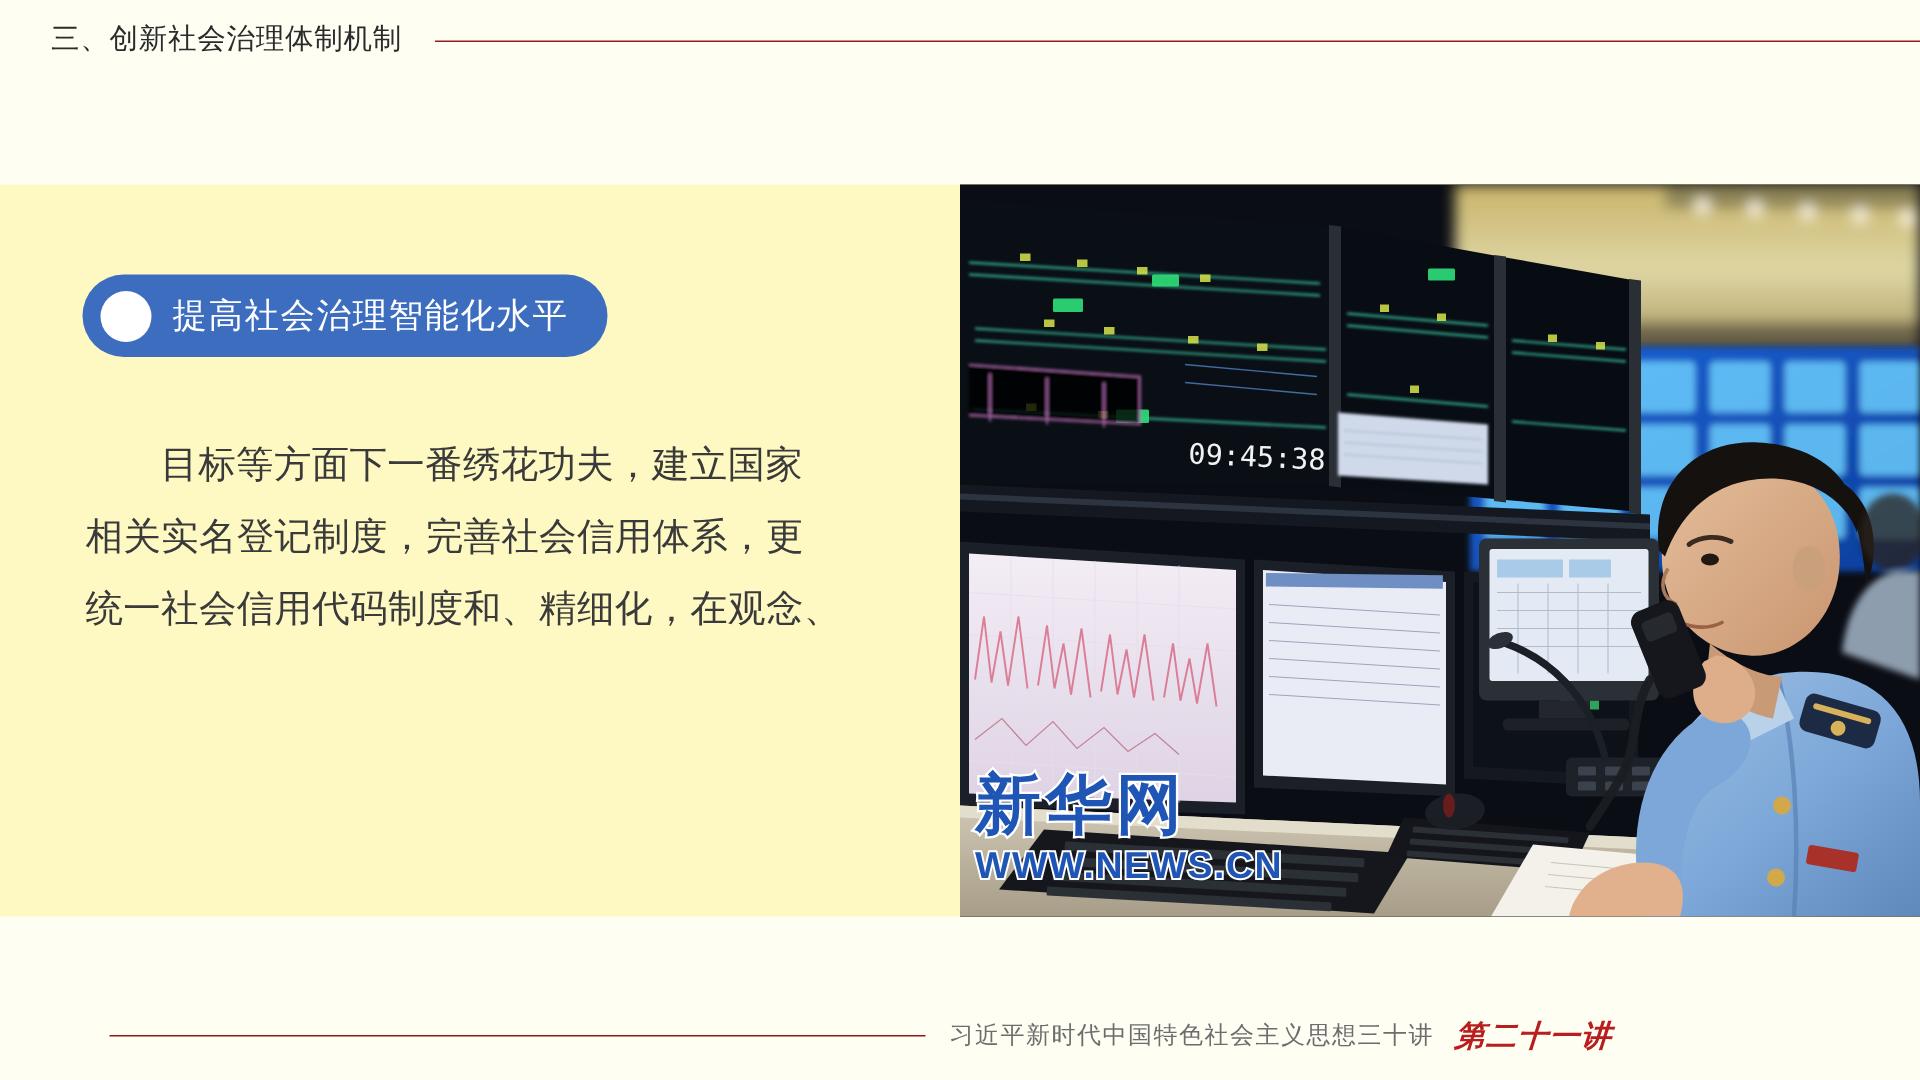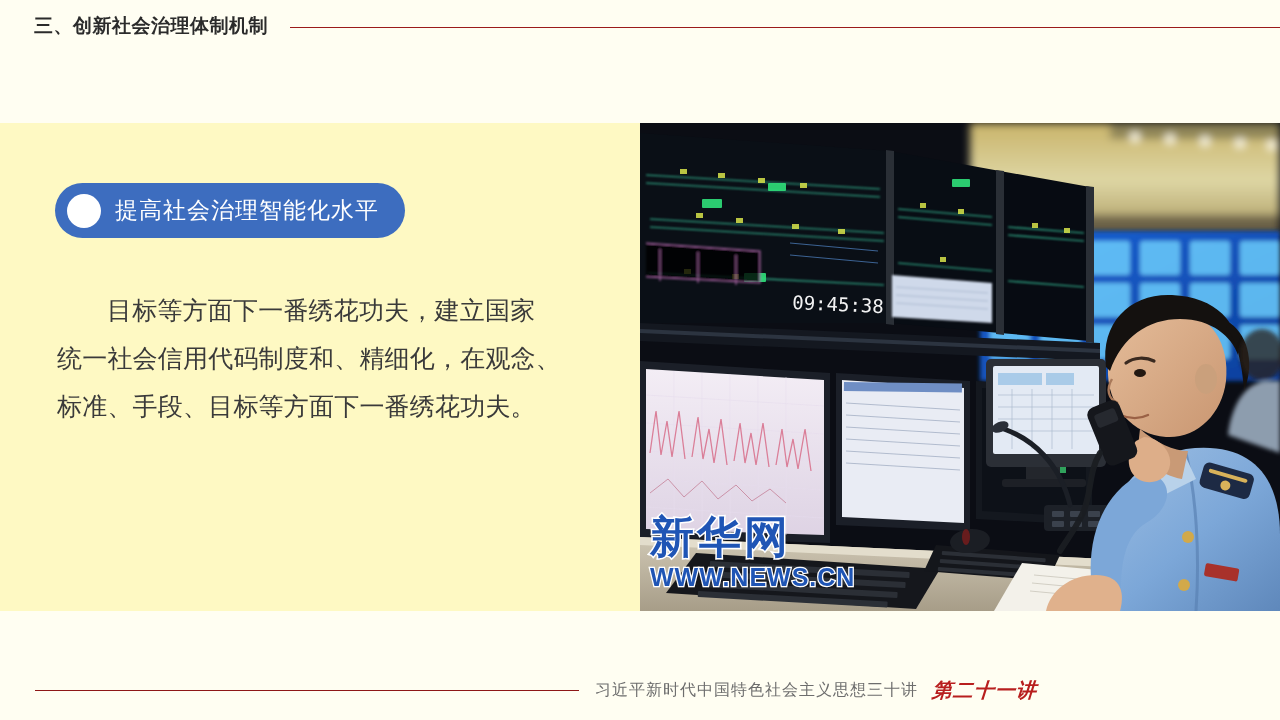--- a/index.html
+++ b/index.html
@@ -20,21 +20,21 @@
     position: absolute;
     left: 0; top: 0;
     width: 1280px;
     height: 52px;
     display: flex;
     align-items: center;
   }
   .header-title {
     margin-left: 34px;
     font-size: 19px;
-    font-weight: 700;
+    font-weight: 400;
     color: #2b2b2b;
     letter-spacing: 0.5px;
     white-space: nowrap;
   }
   .header-rule {
     flex: 1;
     height: 0;
     border-top: 1.5px solid #9b1b1b;
     margin-left: 22px;
     margin-right: 0;
@@ -147,20 +147,21 @@
 
   
   .slide-footer {
     position: absolute;
     left: 0;
     bottom: 0;
     width: 1072px;
     height: 60px;
     display: flex;
     align-items: center;
+    padding-left: 38px;
   }
   .footer-rule {
     flex: 1;
     height: 0;
     border-top: 1.5px solid #8e1717;
     margin-left: 35px;
   }
   .footer-series {
     margin-left: 16px;
     font-size: 16px;
@@ -193,22 +194,22 @@
 
   <div class="text-column">
 
     <div class="pill-badge">
       <span class="pill-dot"></span>
       <span class="pill-label">提高社会治理智能化水平</span>
     </div>
 
     <div class="body-text">
       <span class="body-line indent">目标等方面下一番绣花功夫，建立国家</span>
+      <span class="body-line">相关实名登记制度，完善社会信用体系，更</span>
       <span class="body-line">统一社会信用代码制度和、精细化，在观念、</span>
-      <span class="body-line">标准、手段、目标等方面下一番绣花功夫。</span>
     </div>
 
   </div>
 
   <div class="photo-column">
     <svg class="photo-svg" viewBox="0 0 640 488" preserveAspectRatio="xMidYMid slice">
       <defs>
         <linearGradient id="ceiling" x1="0" y1="0" x2="0" y2="1">
           <stop offset="0%" stop-color="#c9b46a"></stop>
           <stop offset="60%" stop-color="#ded6a4"></stop>

